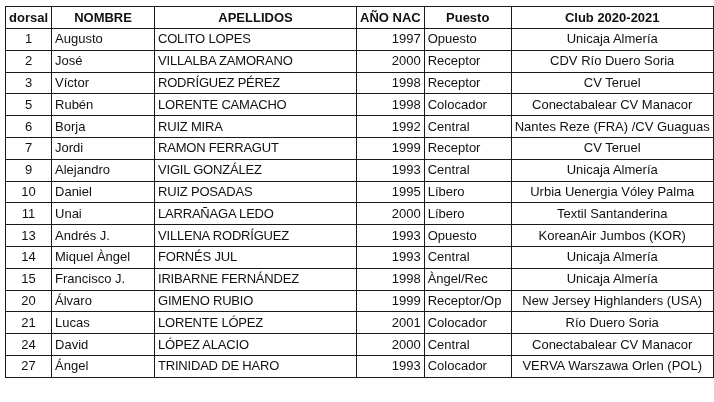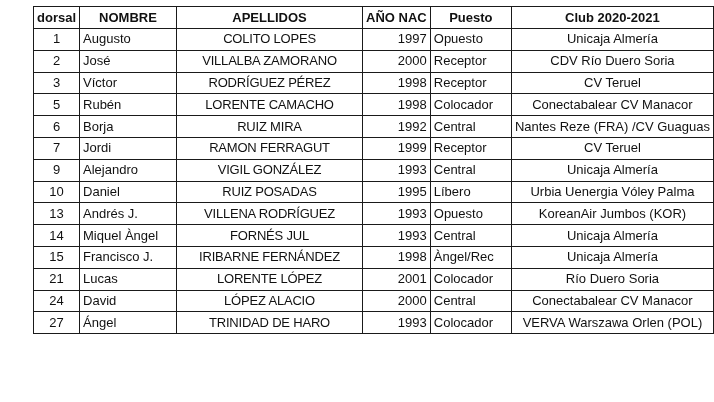--- a/index.html
+++ b/index.html
@@ -7,21 +7,20 @@
       padding: 0;
       background: #ffffff;
       width: 714px;
       height: 402px;
       overflow: hidden;
     }
     .wrap {
       position: absolute;
       left: 5px;
       top: 6px;
-      margin-left: 28px;
     }
     table.roster {
       border-collapse: collapse;
       font-family: "Liberation Sans", "DejaVu Sans", sans-serif;
       font-size: 13px;
       color: #111111;
       table-layout: fixed;
     }
     table.roster th, table.roster td {
       border: 1.6px solid #1a1a1a;
@@ -32,21 +31,21 @@
       line-height: 20px;
     }
     table.roster th {
       font-weight: bold;
       text-align: center;
       font-size: 13px;
       height: 21px;
     }
     td.c-num { text-align: center; }
     td.c-name { text-align: left; padding-left: 2px; }
-    td.c-surname { text-align: center; padding-left: 2px; letter-spacing: -0.2px; }
+    td.c-surname { text-align: left; padding-left: 2px; letter-spacing: -0.2px; }
     td.c-year { text-align: right; }
     td.c-pos { text-align: left; }
     td.c-club { text-align: center; padding-left: 2px; }
     col.w-dorsal { width: 42px; }
     col.w-nombre { width: 103px; }
     col.w-apellidos { width: 202px; }
     col.w-anio { width: 66px; }
     col.w-puesto { width: 87px; }
     col.w-club { width: 202px; }
   </style>
@@ -132,20 +131,28 @@
         </tr>
         <tr>
           <td class="c-num">10</td>
           <td class="c-name">Daniel</td>
           <td class="c-surname">RUIZ POSADAS</td>
           <td class="c-year">1995</td>
           <td class="c-pos">Líbero</td>
           <td class="c-club">Urbia Uenergia Vóley Palma</td>
         </tr>
         <tr>
+          <td class="c-num">11</td>
+          <td class="c-name">Unai</td>
+          <td class="c-surname">LARRAÑAGA LEDO</td>
+          <td class="c-year">2000</td>
+          <td class="c-pos">Líbero</td>
+          <td class="c-club">Textil Santanderina</td>
+        </tr>
+        <tr>
           <td class="c-num">13</td>
           <td class="c-name">Andrés J.</td>
           <td class="c-surname">VILLENA RODRÍGUEZ</td>
           <td class="c-year">1993</td>
           <td class="c-pos">Opuesto</td>
           <td class="c-club">KoreanAir Jumbos (KOR)</td>
         </tr>
         <tr>
           <td class="c-num">14</td>
           <td class="c-name">Miquel Àngel</td>
@@ -154,20 +161,28 @@
           <td class="c-pos">Central</td>
           <td class="c-club">Unicaja Almería</td>
         </tr>
         <tr>
           <td class="c-num">15</td>
           <td class="c-name">Francisco J.</td>
           <td class="c-surname">IRIBARNE FERNÁNDEZ</td>
           <td class="c-year">1998</td>
           <td class="c-pos">Àngel/Rec</td>
           <td class="c-club">Unicaja Almería</td>
+        </tr>
+        <tr>
+          <td class="c-num">20</td>
+          <td class="c-name">Álvaro</td>
+          <td class="c-surname">GIMENO RUBIO</td>
+          <td class="c-year">1999</td>
+          <td class="c-pos">Receptor/Op</td>
+          <td class="c-club">New Jersey Highlanders (USA)</td>
         </tr>
         <tr>
           <td class="c-num">21</td>
           <td class="c-name">Lucas</td>
           <td class="c-surname">LORENTE LÓPEZ</td>
           <td class="c-year">2001</td>
           <td class="c-pos">Colocador</td>
           <td class="c-club">Río Duero Soria</td>
         </tr>
         <tr>

